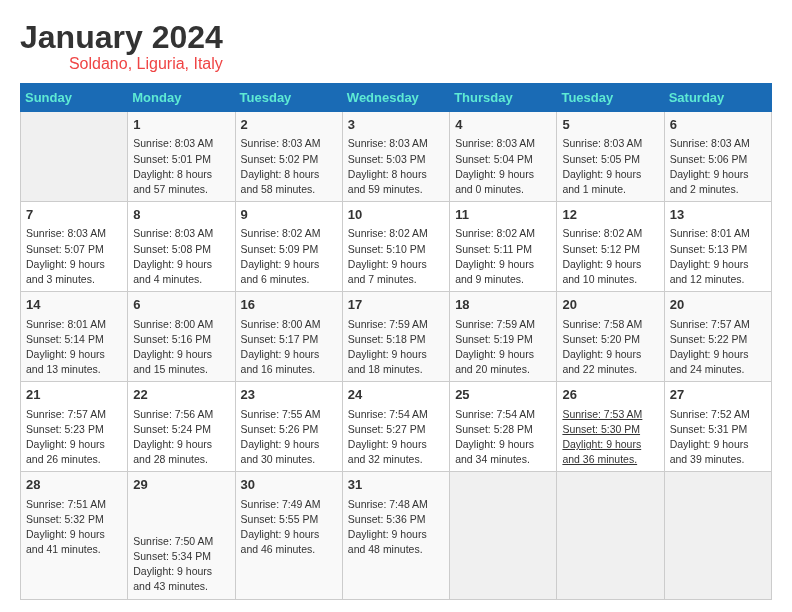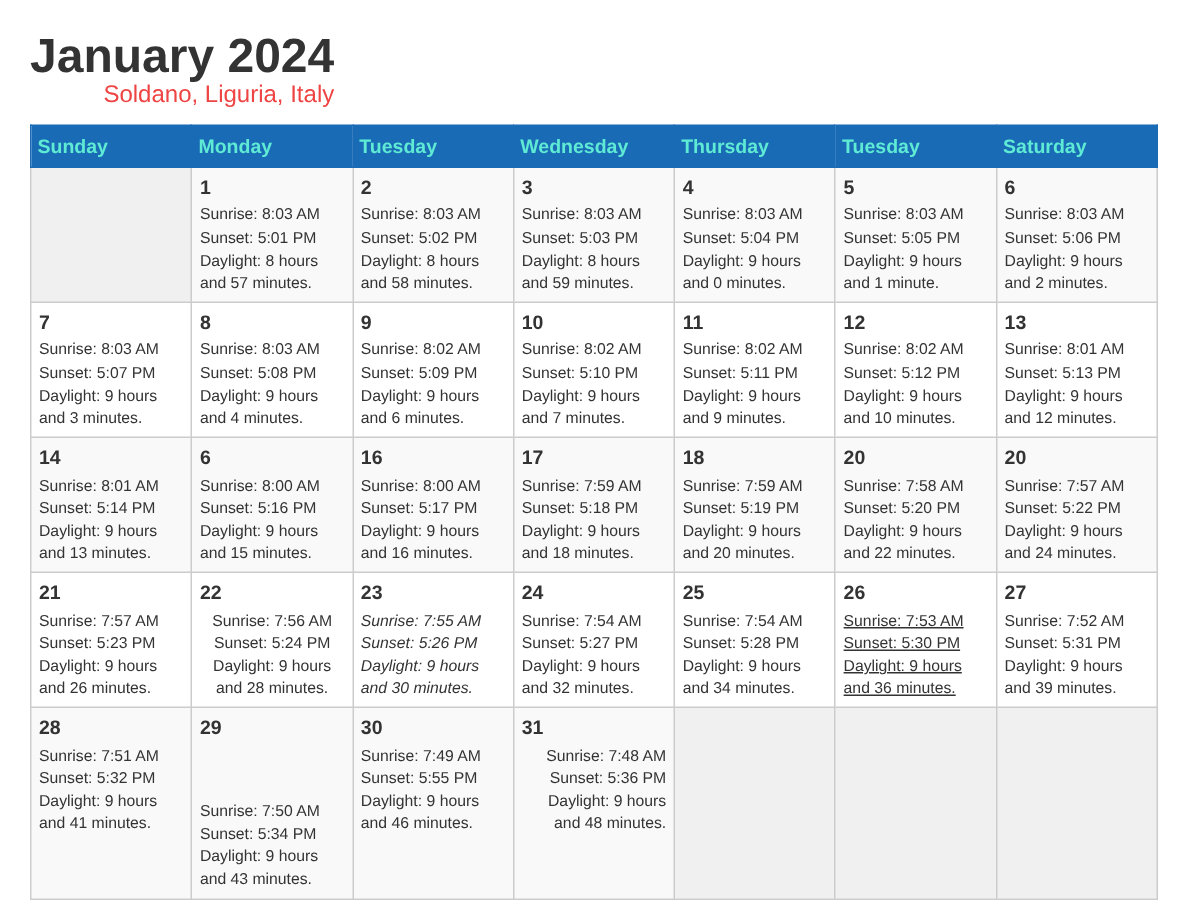--- a/index.html
+++ b/index.html
@@ -267,28 +267,28 @@
       <tr>
         <td>
           <span class="day-num">21</span>
           <div class="day-info" style="white-space: pre-line;">Sunrise: 7:57 AM
 Sunset: 5:23 PM
 Daylight: 9 hours
 and 26 minutes.</div>
         </td>
         <td>
           <span class="day-num">22</span>
-          <div class="day-info" style="white-space: pre-line; text-align: center;">Sunrise: 7:56 AM
+          <div class="day-info" style="white-space: pre-line;">Sunrise: 7:56 AM
 Sunset: 5:24 PM
 Daylight: 9 hours
 and 28 minutes.</div>
         </td>
         <td>
           <span class="day-num">23</span>
-          <div class="day-info" style="white-space: pre-line; font-style: italic;">Sunrise: 7:55 AM
+          <div class="day-info" style="white-space: pre-line;">Sunrise: 7:55 AM
 Sunset: 5:26 PM
 Daylight: 9 hours
 and 30 minutes.</div>
         </td>
         <td>
           <span class="day-num">24</span>
           <div class="day-info" style="white-space: pre-line;">Sunrise: 7:54 AM
 Sunset: 5:27 PM
 Daylight: 9 hours
 and 32 minutes.</div>
@@ -332,21 +332,21 @@
         </td>
         <td>
           <span class="day-num">30</span>
           <div class="day-info" style="white-space: pre-line;">Sunrise: 7:49 AM
 Sunset: 5:55 PM
 Daylight: 9 hours
 and 46 minutes.</div>
         </td>
         <td>
           <span class="day-num">31</span>
-          <div class="day-info" style="white-space: pre-line; text-align: right;">Sunrise: 7:48 AM
+          <div class="day-info" style="white-space: pre-line;">Sunrise: 7:48 AM
 Sunset: 5:36 PM
 Daylight: 9 hours
 and 48 minutes.</div>
         </td>
         <td class="empty-cell"></td>
         <td class="empty-cell"></td>
         <td class="empty-cell"></td>
       </tr>
     </tbody>
 </table>

